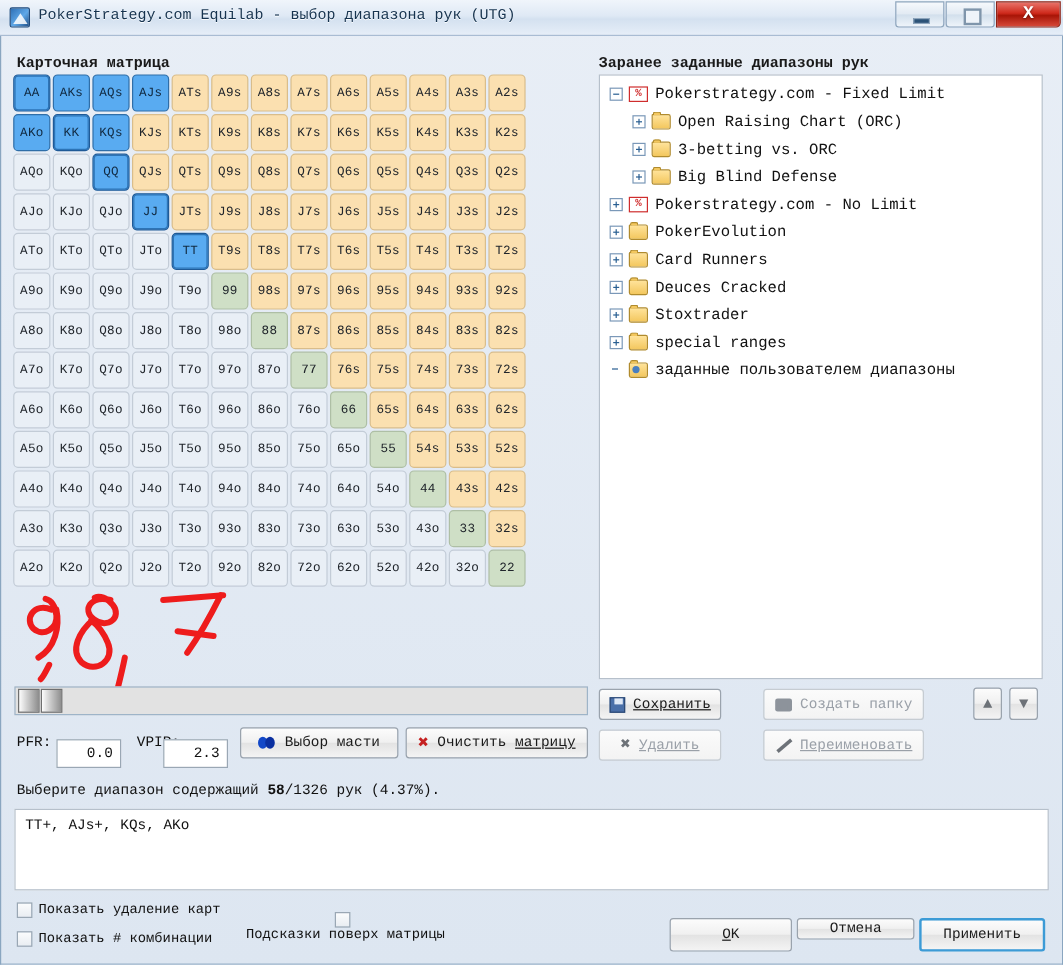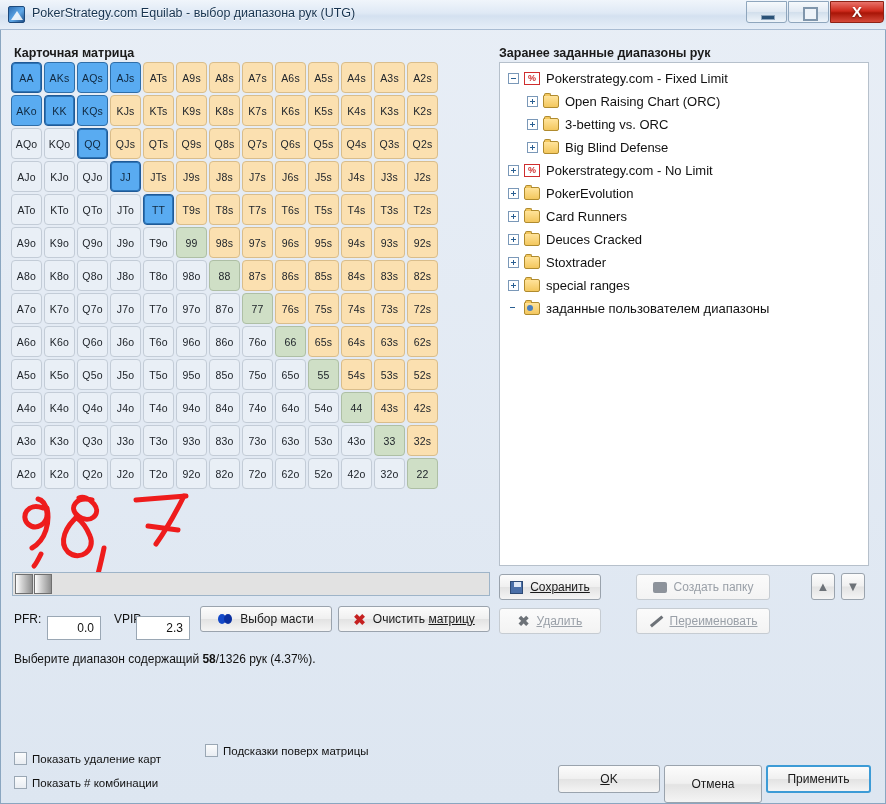--- a/index.html
+++ b/index.html
@@ -8,20 +8,21 @@
     overflow: hidden;
     font-family: "Liberation Sans", sans-serif;
     background: #ffffff;
   }
 
   #app {
     position: relative;
     width: 886px; height: 804px;
     background: linear-gradient(180deg,#e8eef6 0%, #dde6f1 100%);
     box-sizing: border-box;
+    font-family: Liberation Mono, monospace;
   }
 
   
   .titlebar {
     position: absolute; left: 0; top: 0;
     width: 886px; height: 30px;
     background: linear-gradient(180deg,#f0f5fb 0%,#dfe9f5 45%,#d4e1f0 55%,#e6eef8 100%);
     border-bottom: 1px solid #a9bcd3;
     box-sizing: border-box;
   }
@@ -313,26 +314,26 @@
   }
   .chk .box {
     width: 13px; height: 13px;
     border: 1px solid #9aa7b4;
     background: linear-gradient(180deg,#fbfcfd 0%,#e9edf2 100%);
     box-sizing: border-box;
     margin-right: 5px;
     flex: 0 0 auto;
   }
   #chk-removal { left: 14px; top: 752px; }
-  #chk-tooltip { left: 205px; top: 744px; }
+  #chk-tooltip { left: 205px; top: 760px; flex-direction: column; }
   #chk-combos  { left: 14px; top: 776px; }
 
   
   #btn-ok     { left: 558px; top: 765px; width: 102px; height: 28px; }
-  #btn-cancel { left: 664px; top: 765px; width: 98px; height: 38px; }
+  #btn-cancel { left: 664px; top: 765px; width: 98px; height: 18px; }
   #btn-apply  { left: 766px; top: 765px; width: 105px; height: 28px;
                 border: 2px solid #3c9bd6; }
   .under { text-decoration: underline; }
 
   .frame-edge {
     position: absolute; left:0; top:30px; width:886px; height:774px;
     border: 1px solid #8aa6c0; border-top: none;
     box-sizing: border-box; pointer-events: none;
   }
 </style>
@@ -563,20 +564,21 @@
 
   <div class="btn" id="btn-clear">
     <span class="bico x-icon">✖</span>
     <span><span>Очистить </span><span class="under">матрицу</span></span>
   </div>
 
   <div id="range-info">
     <span>Выберите диапазон содержащий </span><b>58</b><span>/1326 рук (4.37%).</span>
   </div>
 
+  <div id="range-box">TT+, AJs+, KQs, AKo</div>
 
   <div id="tree-panel">
       <div class="tnode depth0">
         <span class="expander "></span>
         <span class="ficon ps">%</span>
         <span>Pokerstrategy.com - Fixed Limit</span>
       </div>
       <div class="tnode depth1">
         <span class="expander plus"></span>
         <span class="ficon folder"></span>

